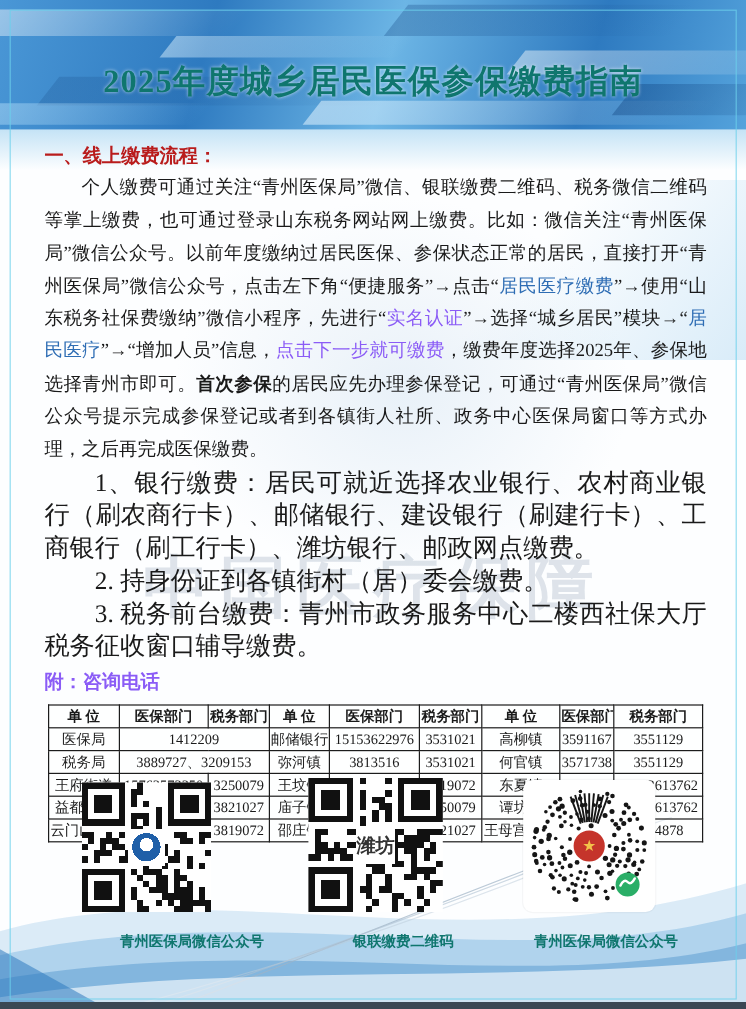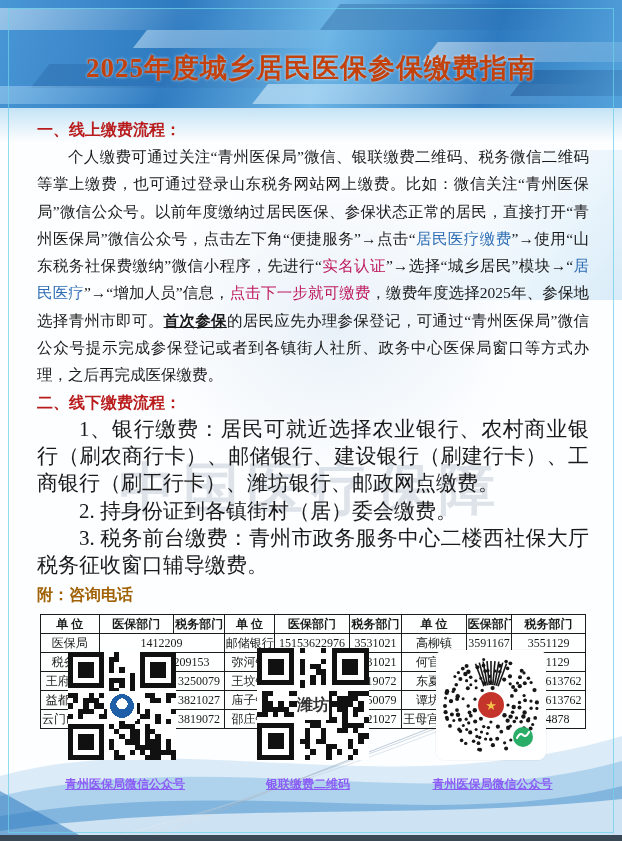--- a/index.html
+++ b/index.html
@@ -18,51 +18,51 @@
   .pg.a7{left:520px;top:70px;width:180px;height:26px;background:linear-gradient(90deg,rgba(12,60,120,.35),rgba(12,60,120,0));}
   .pg.a8{left:-30px;top:86px;width:200px;height:18px;background:linear-gradient(90deg,rgba(170,215,245,.6),rgba(255,255,255,0));}
   .subband{position:absolute;top:108px;left:0;right:0;height:34px;z-index:1;
            background:linear-gradient(180deg,rgba(150,205,238,.55),rgba(255,255,255,0));}
   .right-streak{position:absolute;top:150px;right:-70px;width:260px;height:150px;z-index:0;
            transform:skewX(-40deg);background:linear-gradient(90deg,rgba(170,212,240,.0),rgba(170,212,240,.45));}
   .circle-wm{position:absolute;top:165px;left:145px;width:380px;height:320px;border-radius:50%;z-index:0;
            background:radial-gradient(closest-side,rgba(185,210,232,.30),rgba(185,210,232,0));}
   
   .title{position:absolute;top:50px;left:0;right:0;z-index:2;text-align:center;
-         font-size:27px;font-weight:bold;letter-spacing:1px;color:#c2410c;
+         font-size:27px;font-weight:bold;letter-spacing:1px;color:#0f766e;
          text-shadow:0 0 3px rgba(255,255,255,.7);}
   
   .text-wm{position:absolute;top:452px;left:0;right:0;z-index:0;text-align:center;
            font-size:56px;font-weight:bold;letter-spacing:8px;color:rgba(170,185,200,.38);
            font-family:"Liberation Sans","DejaVu Sans",sans-serif;white-space:nowrap;}
   
   .content{position:absolute;left:37px;right:33px;top:116px;z-index:3;}
   .sec-head{font-size:16px;font-weight:bold;margin:4px 0 2px 0;color:#b91c1c;}
   .para{font-size:15.5px;line-height:27.3px;text-align:justify;text-indent:2em;margin:0;}
   .step{font-size:21px;line-height:27.3px;text-align:justify;text-indent:2em;margin:0;}
   .seg-blue{color:#2e6db4;}
-  .seg-red{color:#be185d;}
-  .seg-bold{font-weight:bold;text-decoration:underline;}
-  .phone-head{font-size:16px;font-weight:bold;margin:6px 0 8px 0;color:#a16207;}
+  .seg-red{color:#8b5cf6;}
+  .seg-bold{font-weight:bold;}
+  .phone-head{font-size:16px;font-weight:bold;margin:6px 0 8px 0;color:#8b5cf6;}
   
   table.phones{border-collapse:collapse;table-layout:fixed;width:546px;margin-left:3px;
                border:1.5px solid #1c1c1c;background:rgba(255,255,255,.6);}
   table.phones th,table.phones td{border:1px solid #1c1c1c;font-size:12px;height:18px;
                text-align:center;padding:0 1px;overflow:hidden;white-space:nowrap;}
   table.phones th{font-weight:bold;}
   td.merged-left{text-align:left;padding-left:10px;}
   
   .qr-row{position:absolute;top:648px;left:0;right:0;height:150px;z-index:3;}
   .qr-box{position:absolute;}
   .qr1{left:68px;top:4px;}
   .qr2{left:257px;top:0;}
   .qr3card{left:436px;top:2px;width:110px;height:110px;background:#fff;border-radius:8px;
            display:flex;align-items:center;justify-content:center;box-shadow:0 0 0 1px rgba(0,0,0,.03);}
-  .qr-caption{position:absolute;top:128px;font-size:12px;font-weight:bold;color:#8b5cf6;
-              font-family:"Liberation Sans","DejaVu Sans",sans-serif;text-align:center;text-decoration:underline;}
+  .qr-caption{position:absolute;top:128px;font-size:12px;font-weight:bold;color:#0f766e;
+              font-family:"Liberation Sans","DejaVu Sans",sans-serif;text-align:right;}
   .cap1{left:30px;width:190px;}
   .cap2{left:238px;width:140px;}
   .cap3{left:420px;width:145px;}
   
   .waves{position:absolute;left:0;right:0;bottom:0;height:160px;z-index:1;pointer-events:none;}
   .bottom-strip{position:absolute;left:0;right:0;bottom:0;height:6px;background:#3a4754;z-index:5;}
   .frame{position:absolute;inset:8px;border:1px solid rgba(108,208,233,.75);z-index:4;pointer-events:none;}
 </style>
 </head>
 <body>
@@ -83,21 +83,20 @@
   <div class="right-streak"></div>
   <div class="circle-wm"></div>
   <div class="text-wm">中国医疗保障</div>
 
   <div class="title">2025年度城乡居民医保参保缴费指南</div>
 
   <div class="content">
     <div class="sec-head">一、线上缴费流程：</div>
     <p class="para"><span>个人缴费可通过关注“青州医保局”微信、银联缴费二维码、税务微信二维码等掌上缴费，也可通过登录山东税务网站网上缴费。比如：微信关注“青州医保局”微信公众号。以前年度缴纳过居民医保、参保状态正常的居民，直接打开“青州医保局”微信公众号，点击左下角“便捷服务”→点击“</span><span class="seg-blue">居民医疗缴费</span><span>”→使用“山东税务社保费缴纳”微信小程序，先进行“</span><span class="seg-red">实名认证</span><span>”→选择“城乡居民”模块→“</span><span class="seg-blue">居民医疗</span><span>”→“增加人员”信息，</span><span class="seg-red">点击下一步就可缴费</span><span>，缴费年度选择2025年、参保地选择青州市即可。</span><span class="seg-bold">首次参保</span><span>的居民应先办理参保登记，可通过“青州医保局”微信公众号提示完成参保登记或者到各镇街人社所、政务中心医保局窗口等方式办理，之后再完成医保缴费。</span></p>
 
-    <div class="sec-head">二、线下缴费流程：</div>
     <div>
         <p class="step">1、银行缴费：居民可就近选择农业银行、农村商业银行（刷农商行卡）、邮储银行、建设银行（刷建行卡）、工商银行（刷工行卡）、潍坊银行、邮政网点缴费。</p>
         <p class="step">2. 持身份证到各镇街村（居）委会缴费。</p>
         <p class="step">3. 税务前台缴费：青州市政务服务中心二楼西社保大厅税务征收窗口辅导缴费。</p>
       </div>
 
     <div class="phone-head">附：咨询电话</div>
 
     <table class="phones">
       <colgroup>

